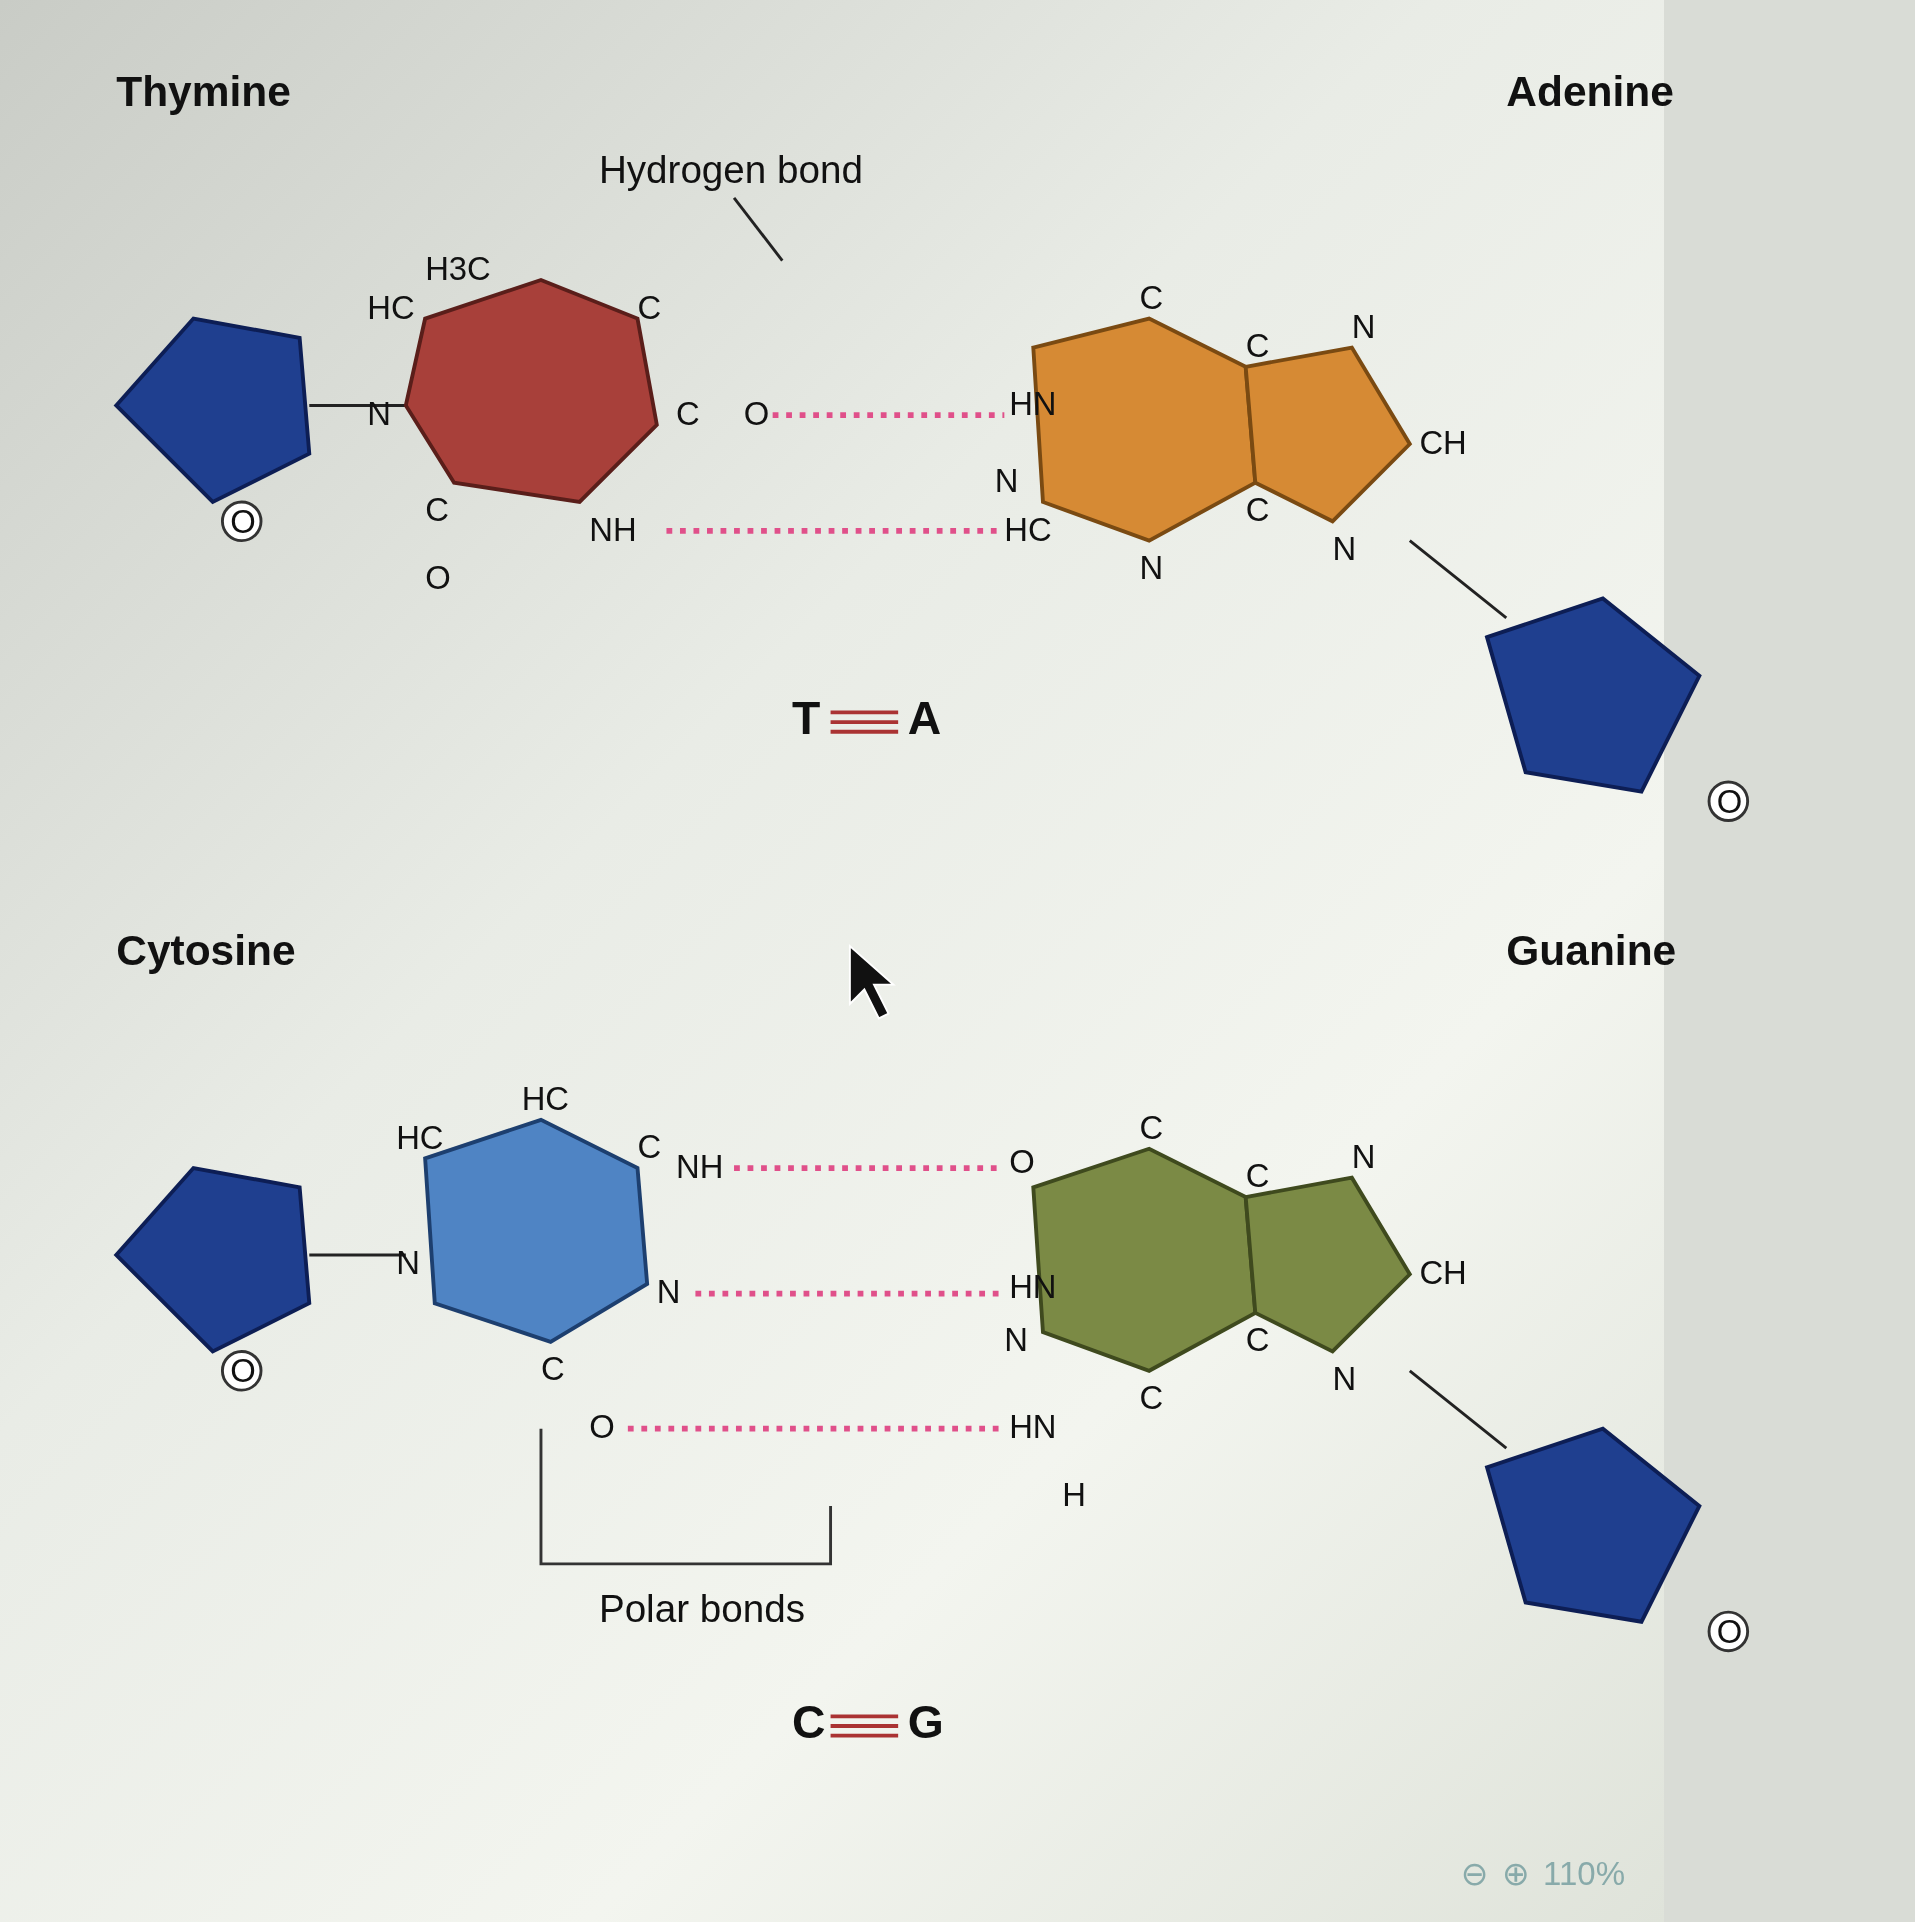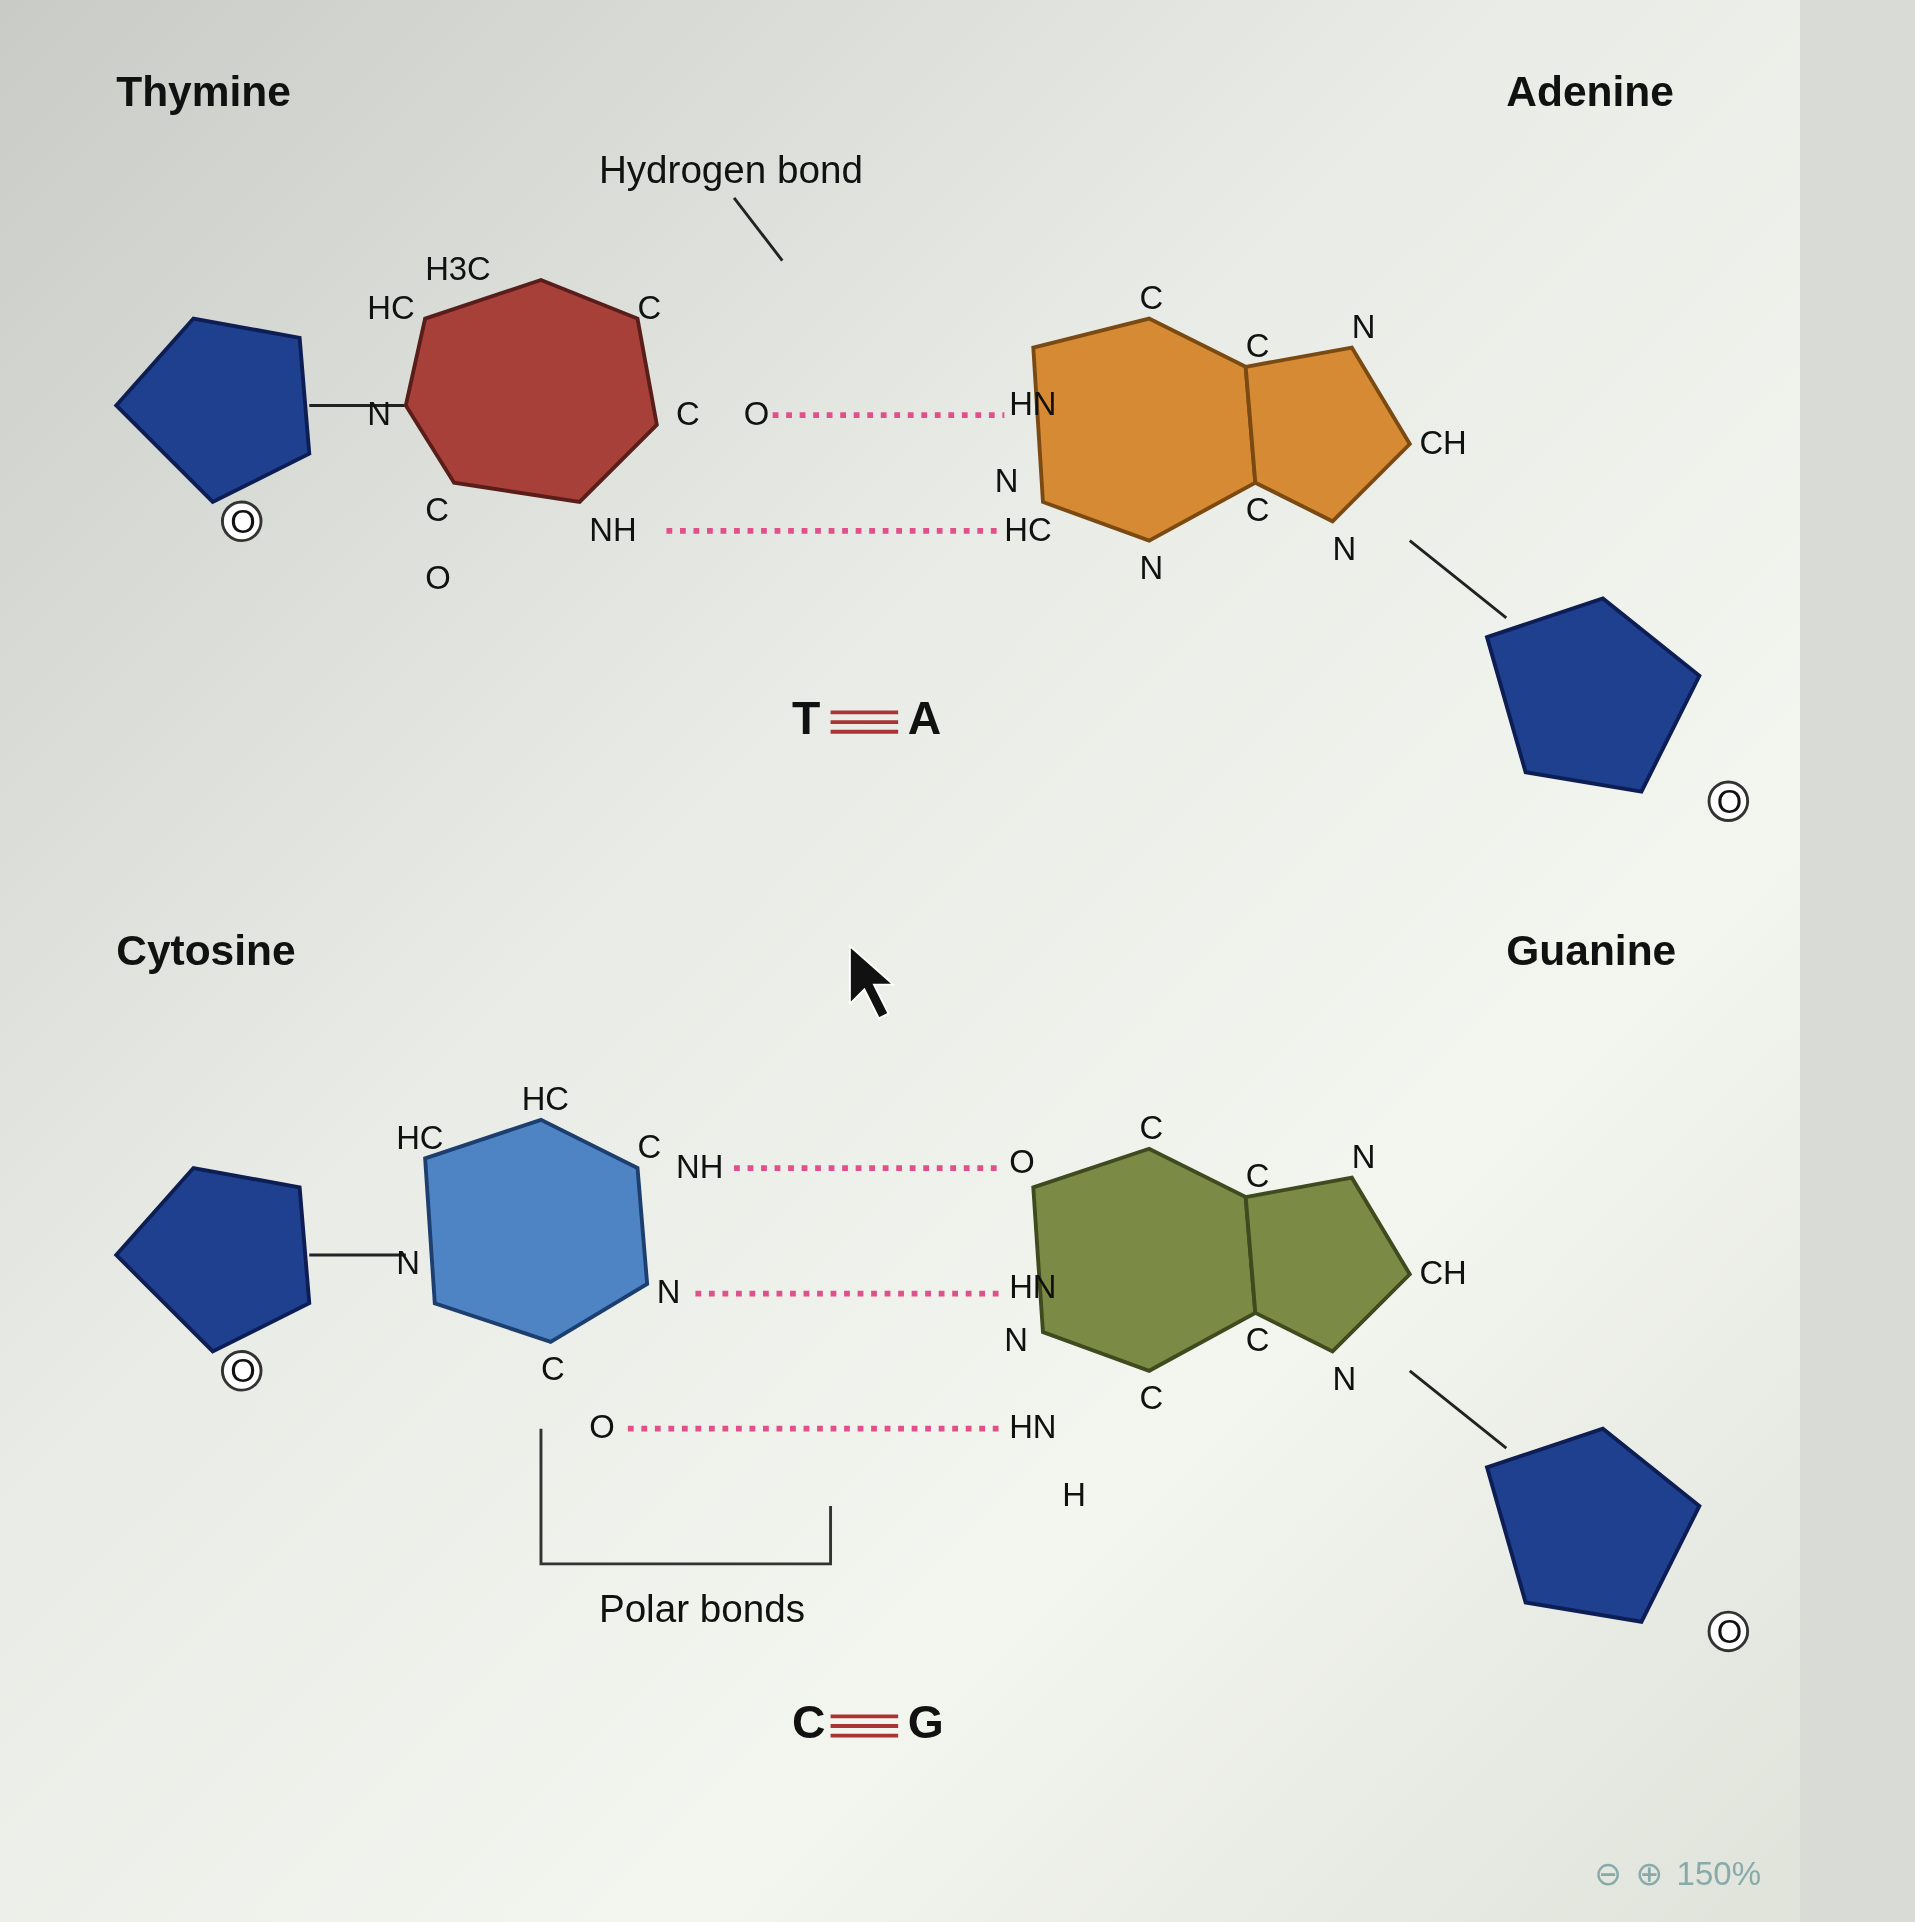--- a/index.html
+++ b/index.html
@@ -1,17 +1,17 @@
 <!DOCTYPE html>
 <html><head>
   <meta charset="utf-8">
   <style>
     html,body{margin:0;padding:0;}
     body{width:1916px;height:1922px;background:#d9dcd6;overflow:hidden;position:relative;font-family:"Liberation Sans",sans-serif;}
-    .screen{position:absolute;left:0;top:0;width:1800px;height:1922px;
+    .screen{position:absolute;left:0;top:0;width:1664px;height:1922px;
       background:linear-gradient(135deg,#c9ccc6 0%,#e9ece6 40%,#f3f5ef 70%,#dfe3da 100%);}
     svg{position:absolute;left:0;top:0;}
     .lbl{font-family:"Liberation Sans",sans-serif;fill:#111;}
     .title{font-weight:bold;}
     .zoomui{position:absolute;right:39px;bottom:29px;display:flex;gap:13.5px;align-items:center;color:#8aa;font-size:33px;font-family:"Liberation Sans",sans-serif;}
     .zoomui span{display:inline-block;}
   </style>
 </head>
 <body>
 
@@ -120,16 +120,16 @@
     <line x1="860" y1="1798" x2="930" y2="1798" stroke="#a33" stroke-width="4"></line>
   </g>
   <text class="lbl title" x="940" y="1800" font-size="48">G</text>
 
   <polygon points="880,980 880,1040 895,1025 910,1055 920,1050 905,1020 925,1020" fill="#111" stroke="#fff" stroke-width="2"></polygon>
 </svg>
 
 <div class="zoomui">
   <span>⊖</span>
   <span>⊕</span>
-  <span>150%</span>
+  <span>110%</span>
 </div>
 </div>
 
 
 </body></html>

